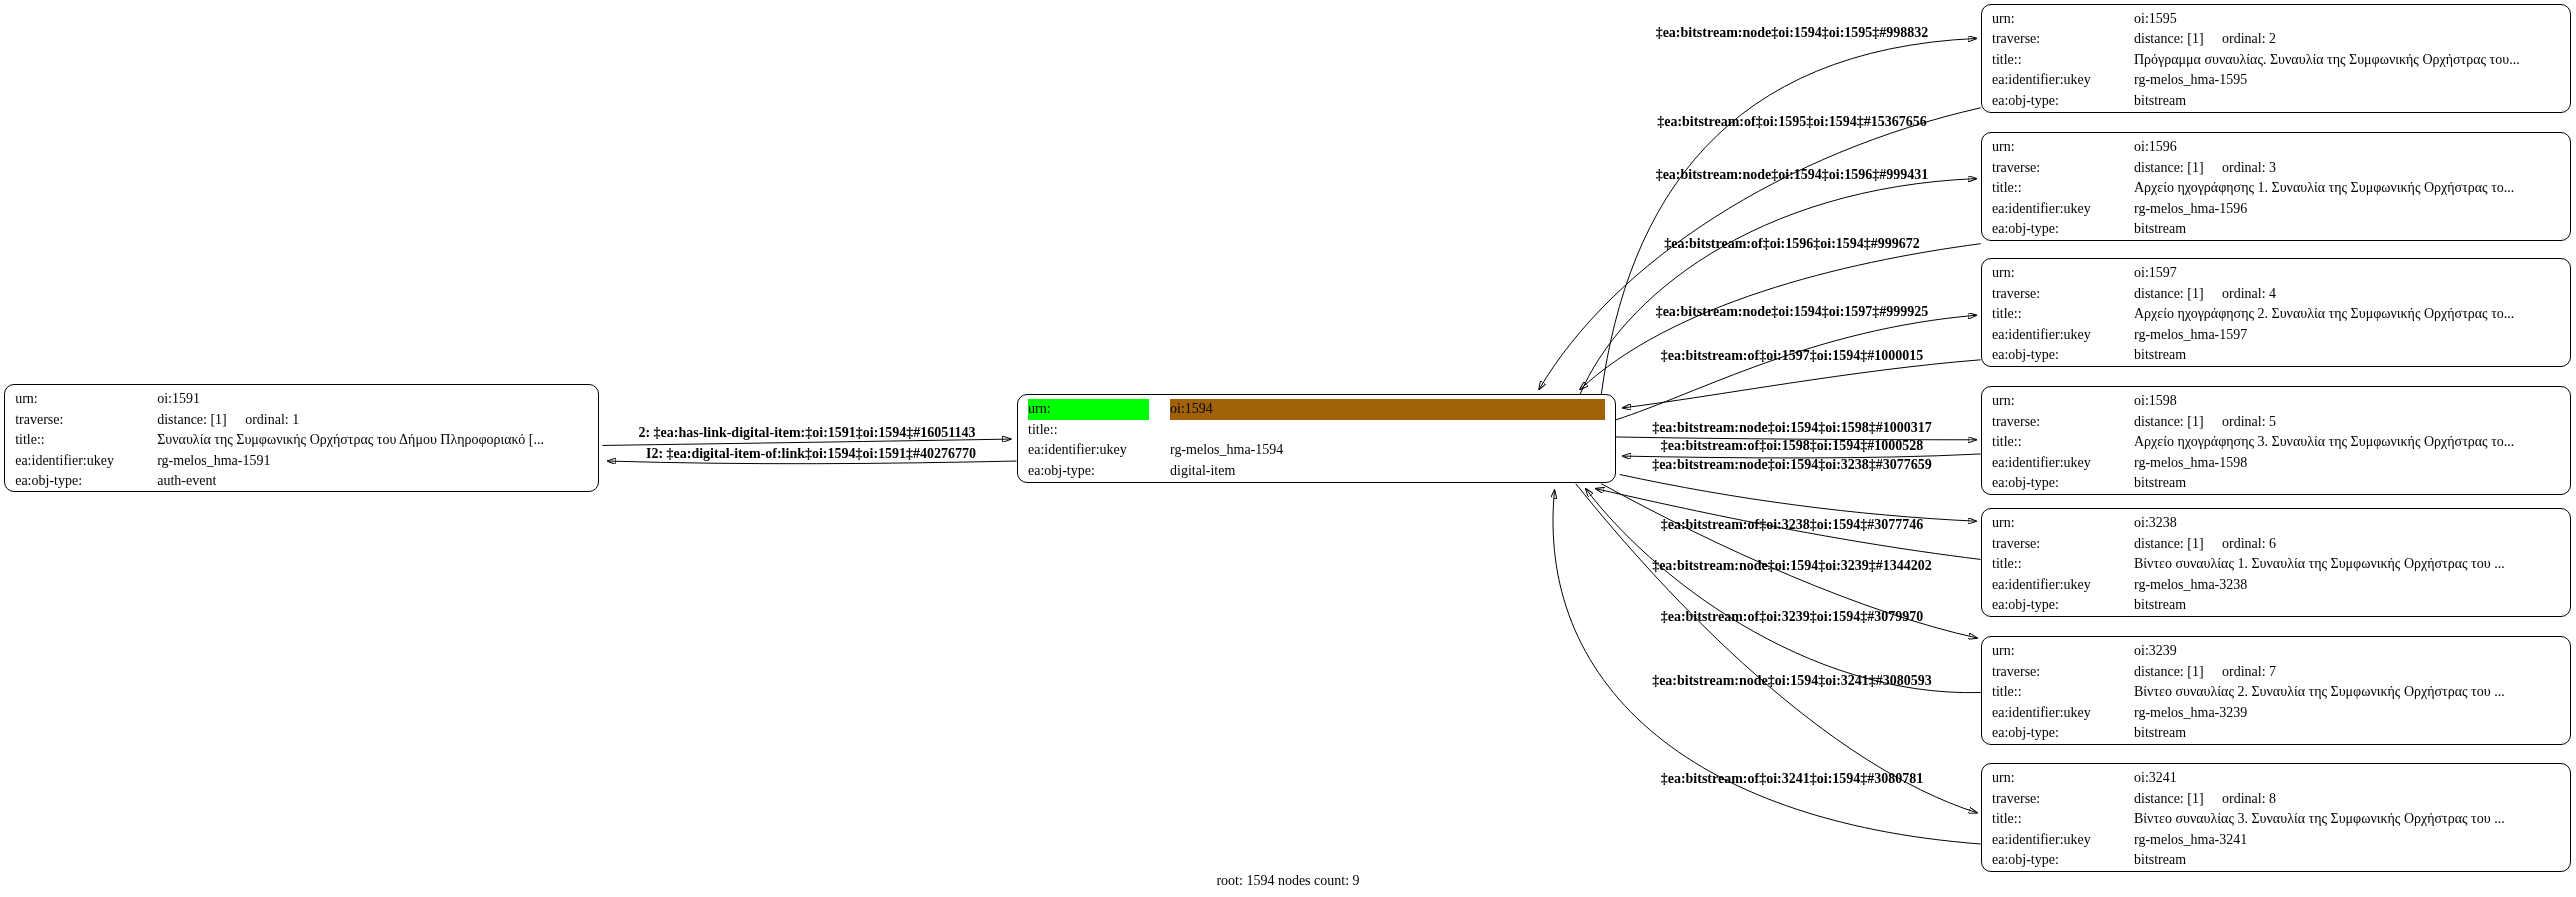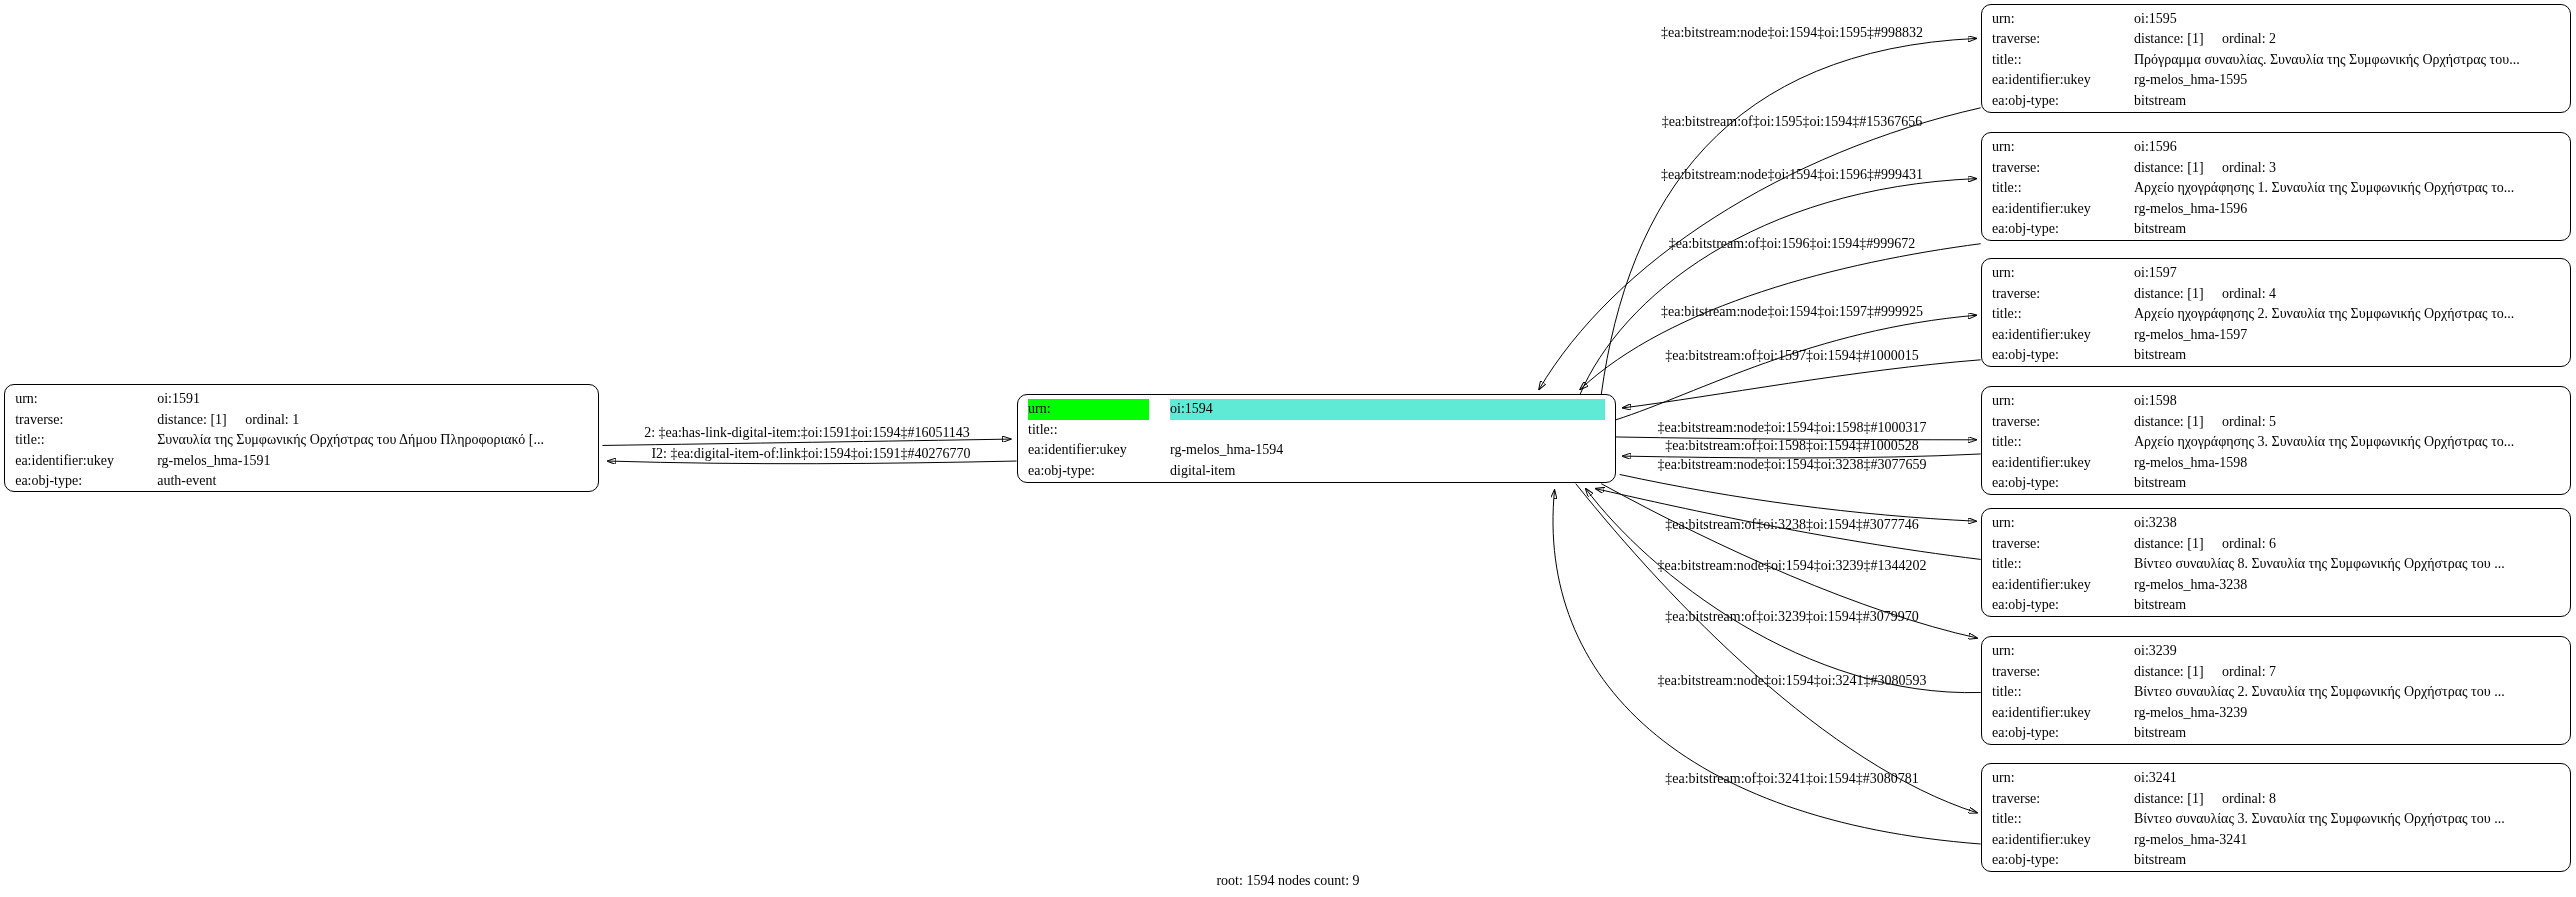--- a/index.html
+++ b/index.html
@@ -8,21 +8,21 @@
   #edge-layer{position:absolute;left:0;top:0;width:2576px;height:898px;}
   #edge-layer path{fill:none;stroke:#000;stroke-width:1.4px;}
   .node{position:absolute;box-sizing:border-box;border:1px solid #000;border-radius:10px;
         background:#fff;padding:4.2px 10px 3.5px 10px;}
   .row{display:grid;grid-template-columns:121px 1fr;column-gap:21px;height:20.5px;line-height:20.5px;
        font-size:14px;white-space:nowrap;}
   .cell{overflow:hidden;}
   .cell.hl{background:#00ff00;}
   .ordinal{margin-left:18.4px;}
   .edge-label{position:absolute;transform:translate(-50%,-50%);font-size:14px;line-height:15.6px;
-              white-space:nowrap;}
+              white-space:nowrap;font-weight:bold;}
   #footer-label{position:absolute;left:50%;top:873px;transform:translateX(-50%);
                 font-size:14px;white-space:nowrap;}
 </style>
 </head>
 <body>
 
 <div id="canvas">
 
   <svg id="edge-layer" width="2576" height="898" viewBox="0 0 3639 1268" xmlns="http://www.w3.org/2000/svg">
     <defs>
@@ -76,21 +76,21 @@
           <div class="cell value"><span>rg-melos_hma-1591</span></div>
         </div>
         <div class="row">
           <div class="cell label">ea:obj-type:</div>
           <div class="cell value"><span>auth-event</span></div>
         </div>
       </div>
       <div class="node" style="left: 1017px; top: 394px; width: 599px; height: 89px;">
         <div class="row">
           <div class="cell label hl" style="background: rgb(0, 255, 0);">urn:</div>
-          <div class="cell value hl" style="background: #5eead4;"><span>oi:1594</span></div>
+          <div class="cell value hl" style="background: #a16207;"><span>oi:1594</span></div>
         </div>
         <div class="row">
           <div class="cell label">title::</div>
         </div>
         <div class="row">
           <div class="cell label">ea:identifier:ukey</div>
           <div class="cell value"><span>rg-melos_hma-1594</span></div>
         </div>
         <div class="row">
           <div class="cell label">ea:obj-type:</div>
@@ -189,21 +189,21 @@
         <div class="row">
           <div class="cell label">urn:</div>
           <div class="cell value"><span>oi:3238</span></div>
         </div>
         <div class="row">
           <div class="cell label">traverse:</div>
           <div class="cell value"><span>distance: [1]</span><span class="ordinal">ordinal: 6</span></div>
         </div>
         <div class="row">
           <div class="cell label">title::</div>
-          <div class="cell value"><span>Βίντεο συναυλίας 8. Συναυλία της Συμφωνικής Ορχήστρας του ...</span></div>
+          <div class="cell value"><span>Βίντεο συναυλίας 1. Συναυλία της Συμφωνικής Ορχήστρας του ...</span></div>
         </div>
         <div class="row">
           <div class="cell label">ea:identifier:ukey</div>
           <div class="cell value"><span>rg-melos_hma-3238</span></div>
         </div>
         <div class="row">
           <div class="cell label">ea:obj-type:</div>
           <div class="cell value"><span>bitstream</span></div>
         </div>
       </div>

